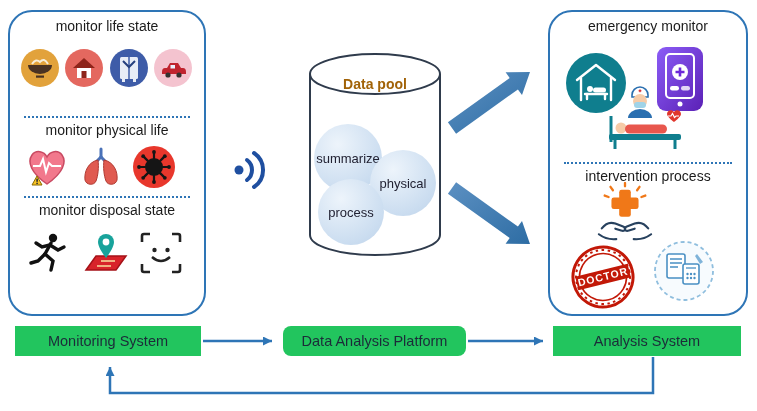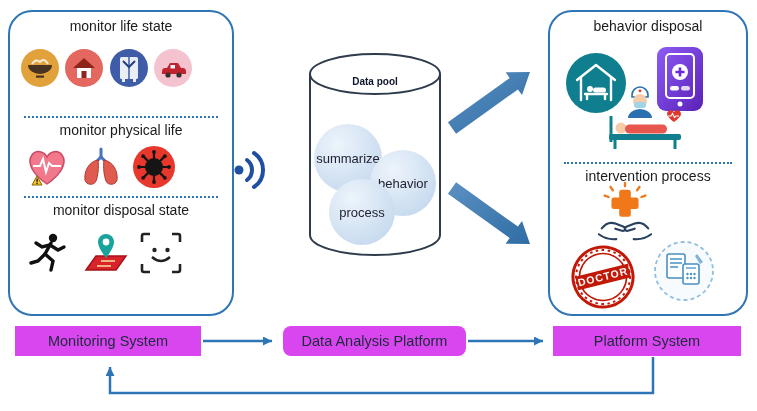--- a/index.html
+++ b/index.html
@@ -1,44 +1,44 @@
 <!DOCTYPE html>
 <html><head>
 <meta charset="utf-8">
 <style>
   * { margin:0; padding:0; box-sizing:border-box; }
   html,body { background:#fff; }
   body { font-family:"Liberation Sans", sans-serif; }
   .canvas { position:relative; width:757px; height:411px; background:#fff; overflow:hidden; }
 
   .panel { position:absolute; border:2px solid #2E75B6; border-radius:24px; background:#fff; }
-  .panel-left  { left:8px;  top:10px; width:226px; height:306px; }
+  .panel-left  { left:8px;  top:10px; width:198px; height:306px; }
   .panel-right { left:548px; top:10px; width:200px; height:306px; }
 
   .sec-title { position:absolute; left:0; width:100%; text-align:center;
                font-size:14px; color:#1b1b1b; }
   .divider { position:absolute; left:14px; right:14px; height:0;
              border-top:2px dotted #2E75B6; }
   .ic { position:absolute; line-height:0; }
   .ic svg { display:block; }
 
   .wifi { position:absolute; left:230px; top:148px; line-height:0; }
 
   .datapool { position:absolute; left:308px; top:52px; width:134px; height:206px; }
   .dp-title { position:absolute; top:24px; left:0; width:100%; text-align:center;
-              font-weight:bold; font-size:10px; color:#0f172a; }
+              font-weight:bold; font-size:14px; color:#a16207; }
   .proc { position:absolute; border-radius:50%;
           background:radial-gradient(circle at 35% 30%, #EDF4FB 0%, #CBDDF0 70%, #BCD2E9 100%);
           display:flex; align-items:center; justify-content:center;
           font-size:13px; color:#223; }
   .proc-1 { left:6px;  top:72px;  width:68px; height:68px; }
   .proc-2 { left:62px; top:98px;  width:66px; height:66px; }
-  .proc-3 { left:21px;  top:127px; width:66px; height:66px; }
-
-  .flow-box { position:absolute; top:326px; height:30px; background:#d946ef;
+  .proc-3 { left:10px;  top:127px; width:66px; height:66px; }
+
+  .flow-box { position:absolute; top:326px; height:30px; background:#22c55e;
               display:flex; align-items:center; justify-content:center;
               font-size:14.5px; color:#1c2b39; }
   .flow-1 { left:15px;  width:186px; }
   .flow-2 { left:283px; width:183px;border-radius:8px; }
   .flow-3 { left:553px; width:188px; }
 
   .overlay { position:absolute; left:0; top:0; width:757px; height:411px; pointer-events:none; }
 </style>
 </head>
 <body>
@@ -205,27 +205,27 @@
     </svg>
   </div>
 
   <div class="datapool">
     <svg width="134" height="206" viewBox="0 0 134 206">
       <path d="M2 22 L2 183 A65 20 0 0 0 132 183 L132 22" fill="#FFFFFF" stroke="#2F3B4C" stroke-width="2"></path>
       <ellipse cx="67" cy="22" rx="65" ry="20" fill="#FFFFFF" stroke="#2F3B4C" stroke-width="2"></ellipse>
     </svg>
     <div class="dp-title">Data pool</div>
     <div class="proc proc-1">summarize</div>
-    <div class="proc proc-2">behavior</div>
+    <div class="proc proc-2">physical</div>
     <div class="proc proc-3">process</div>
   </div>
 
   <div class="panel panel-right">
 
-    <div class="sec-title" style="top:6px">behavior disposal</div>
+    <div class="sec-title" style="top:6px">emergency monitor</div>
 
     <div class="ic" style="left:15px; top:40px">
       <svg width="62" height="62" viewBox="0 0 62 62">
         <circle cx="31" cy="31" r="30" fill="#0F7E8E"></circle>
         <g stroke="#FFFFFF" stroke-width="2.4" fill="none" stroke-linecap="round" stroke-linejoin="round">
           <path d="M12 28 L31 13 L50 28"></path>
           <path d="M16 26 L16 48 M46 26 L46 48"></path>
           <path d="M20 42 H42"></path>
           <path d="M22 42 L22 47 M40 42 L40 47"></path>
         </g>
@@ -324,15 +324,15 @@
             <circle cx="38" cy="38" r="1.2"></circle>
             <circle cx="41.5" cy="38" r="1.2"></circle>
         </g>
         <path d="M44 14 l6 8 -3 2 -5 -8 z" fill="#7FB3D9"></path>
       </svg>
     </div>
   </div>
 
   <div class="flow-box flow-1">Monitoring System</div>
   <div class="flow-box flow-2">Data Analysis Platform</div>
-  <div class="flow-box flow-3">Platform System</div>
+  <div class="flow-box flow-3">Analysis System</div>
 
 </div>
 
 </body></html>

